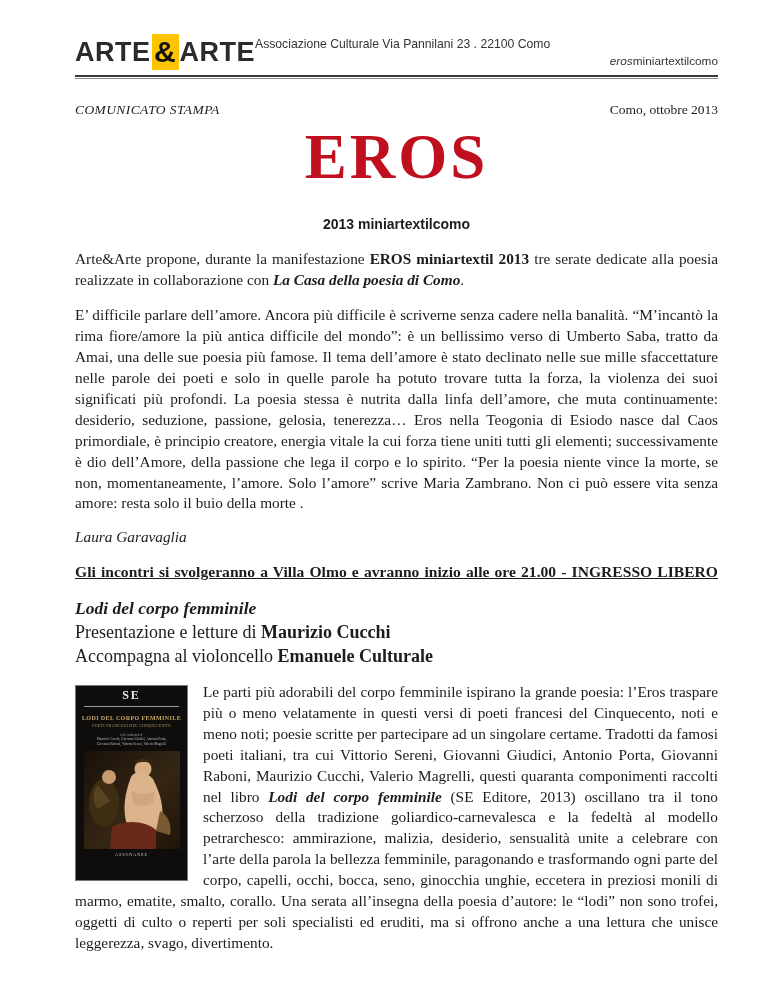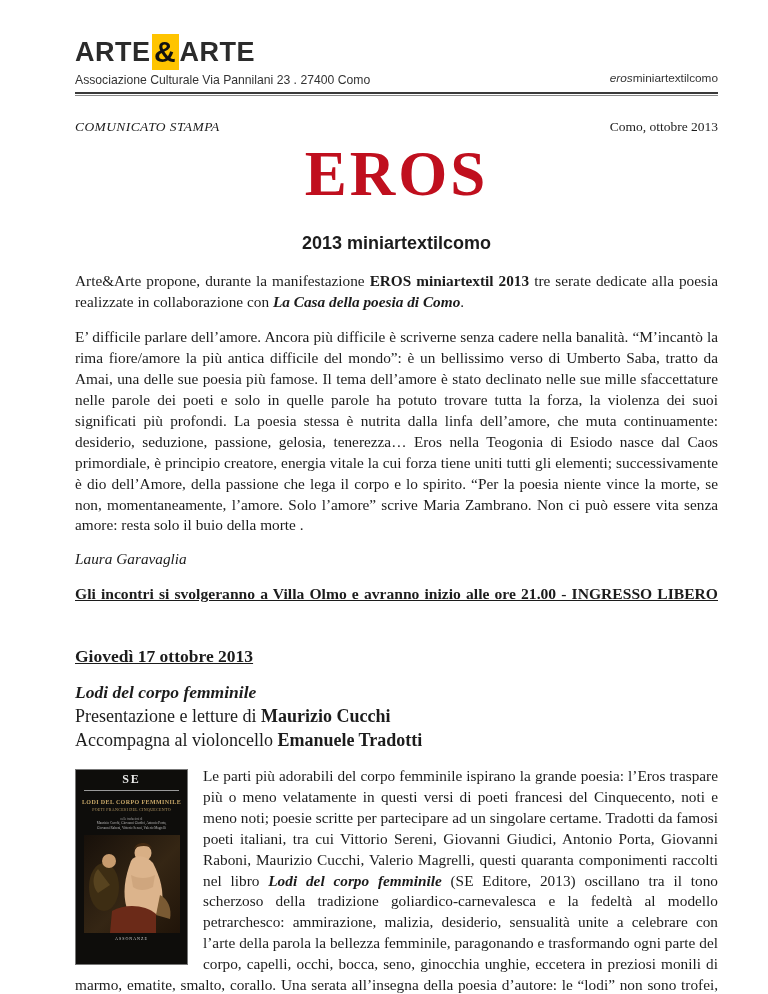--- a/index.html
+++ b/index.html
@@ -3,39 +3,39 @@
 <meta charset="utf-8">
 <style>
   html,body{margin:0;padding:0;background:#fff;}
   .page{
     position:relative;width:768px;height:994px;box-sizing:border-box;
     padding:34px 50px 0 75px;background:#fff;overflow:hidden;
     font-family:"Liberation Serif",serif;color:#1c1c1c;
   }
   
   .hdr{display:flex;justify-content:space-between;align-items:flex-end;}
-  .hdr-left{display:flex;flex-direction:column;}
+  .hdr-left{display:flex;flex-direction:row;}
   .logo-line{display:flex;align-items:center;font-family:"Liberation Sans",sans-serif;
     font-weight:bold;font-size:27px;letter-spacing:.5px;color:#2b2b2b;line-height:1;}
   .logo-amp{display:inline-flex;align-items:center;justify-content:center;
     background:#FFC400;color:#111;width:27px;height:36px;font-size:30px;margin:0 1px;}
   .hdr-address{font-family:"Liberation Sans",sans-serif;font-size:12.2px;color:#333;
     margin-top:3px;}
   .hdr-right{text-align:right;font-family:"Liberation Sans",sans-serif;font-size:11.8px;
     color:#333;line-height:1.55;}
   .site-tag i{font-style:italic;}
   .hdr-rule{margin-top:5px;border-top:2px solid #3a3a3a;border-bottom:1px solid #8a8a8a;height:1px;}
   
   .meta{display:flex;justify-content:space-between;margin-top:23px;font-size:13.5px;}
   .doc-type{font-style:italic;letter-spacing:.4px;}
   
   .title{margin-top:8px;text-align:center;font-size:63px;line-height:1;font-weight:bold;
     color:#C00F1E;letter-spacing:3px;}
   .subtitle{margin-top:27px;text-align:center;font-family:"Liberation Sans",sans-serif;
-    font-weight:bold;font-size:18px;color:#1c1c1c;}
+    font-weight:bold;font-size:14px;color:#1c1c1c;}
   .subtitle2{margin-top:16px;text-align:center;font-family:"Liberation Sans",sans-serif;
     font-weight:bold;font-size:17.5px;color:#FF0000;}
   
   .para{font-size:15.3px;line-height:1.37;text-align:justify;margin:0;}
   .intro{margin-top:17px;}
   .lead-italic{margin-top:14px;}
   .byline{margin-top:13px;font-style:italic;}
   .venue{margin-top:13px;font-weight:bold;text-decoration:underline;
     text-align:justify;text-align-last:justify;font-size:15.6px;}
   .day-heading{margin-top:41px;font-weight:bold;font-size:17.5px;text-decoration:underline;}
@@ -61,21 +61,21 @@
 
 <div class="page">
 
   <div class="hdr">
     <div class="hdr-left">
       <div class="logo-line">
         <span>ARTE</span>
           <span class="logo-amp">&amp;</span>
           <span>ARTE</span>
       </div>
-      <div class="hdr-address">Associazione Culturale Via Pannilani 23 . 27400 Como</div>
+      <div class="hdr-address">Associazione Culturale Via Pannilani 23 . 22100 Como</div>
     </div>
     <div class="hdr-right">
       <div class="site-tag"><i>eros</i><span>miniartextilcomo</span></div>
     </div>
   </div>
   <div class="hdr-rule"></div>
 
   <div class="meta">
     <span class="doc-type">COMUNICATO STAMPA</span>
     <span class="dateline">Como, ottobre 2013</span>
@@ -85,24 +85,23 @@
   <div class="subtitle">2013 miniartextilcomo</div>
 
   <p class="para intro"><span>Arte&amp;Arte propone, durante la manifestazione </span><b>EROS miniartextil 2013</b><span> tre serate dedicate alla poesia realizzate in collaborazione con </span><b><i>La Casa della poesia di Como</i></b><span>.</span></p>
 
   <p class="para lead-italic">E’ difficile parlare dell’amore. Ancora più difficile è scriverne senza cadere nella banalità. “M’incantò la rima fiore/amore la più antica difficile del mondo”: è un bellissimo verso di Umberto Saba, tratto da Amai, una delle sue poesia più famose. Il tema dell’amore è stato declinato nelle sue mille sfaccettature nelle parole dei poeti e solo in quelle parole ha potuto trovare tutta la forza, la violenza dei suoi significati più profondi. La poesia stessa è nutrita dalla linfa dell’amore, che muta continuamente: desiderio, seduzione, passione, gelosia, tenerezza… Eros nella Teogonia di Esiodo nasce dal Caos primordiale, è principio creatore, energia vitale la cui forza tiene uniti tutti gli elementi; successivamente è dio dell’Amore, della passione che lega il corpo e lo spirito. “Per la poesia niente vince la morte, se non, momentaneamente, l’amore. Solo l’amore” scrive Maria Zambrano. Non ci può essere vita senza amore: resta solo il buio della morte .</p>
 
   <p class="para byline">Laura Garavaglia</p>
 
   <p class="para venue">Gli incontri si svolgeranno a Villa Olmo e avranno inizio alle ore 21.00 - INGRESSO LIBERO</p>
 
-  <div class="day-heading">Giovedì 17 ottobre 2013</div>
   <div class="event-title">Lodi del corpo femminile</div>
   <div class="event-line"><span>Presentazione e letture di </span><b>Maurizio Cucchi</b></div>
-  <div class="event-line"><span>Accompagna al violoncello </span><b>Emanuele Tradotti</b></div>
+  <div class="event-line"><span>Accompagna al violoncello </span><b>Emanuele Culturale</b></div>
 
   <div class="wrap-block">
     <div class="book">
       <div class="book-pub">SE</div>
       <div class="book-title">LODI DEL CORPO FEMMINILE</div>
       <div class="book-sub">POETI FRANCESI DEL CINQUECENTO</div>
       <div class="book-names-head">nelle traduzioni di</div>
       <div class="book-names">
         <div>Maurizio Cucchi, Giovanni Giudici, Antonio Porta,</div>
         <div>Giovanni Raboni, Vittorio Sereni, Valerio Magrelli</div>

